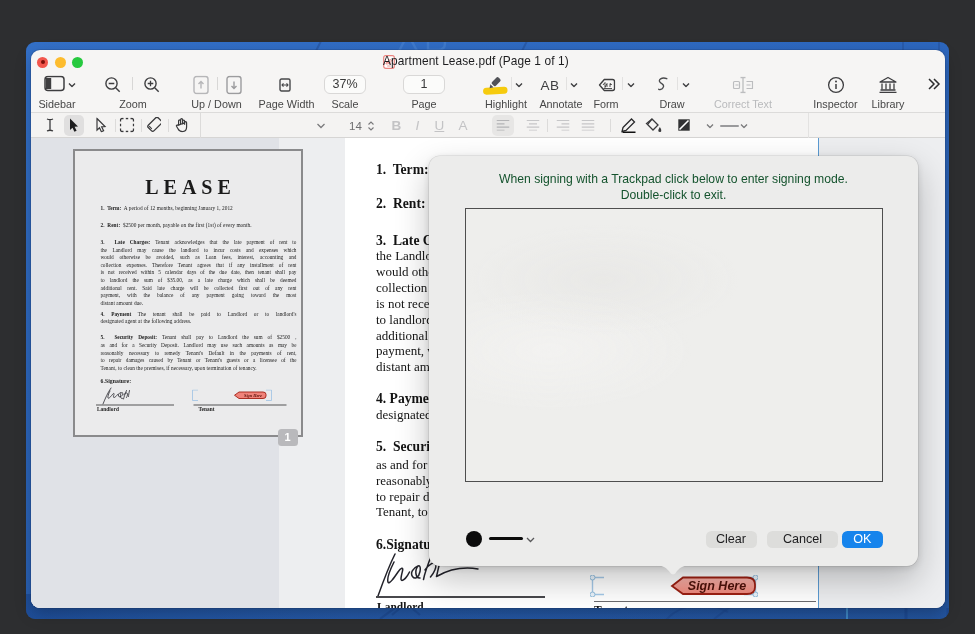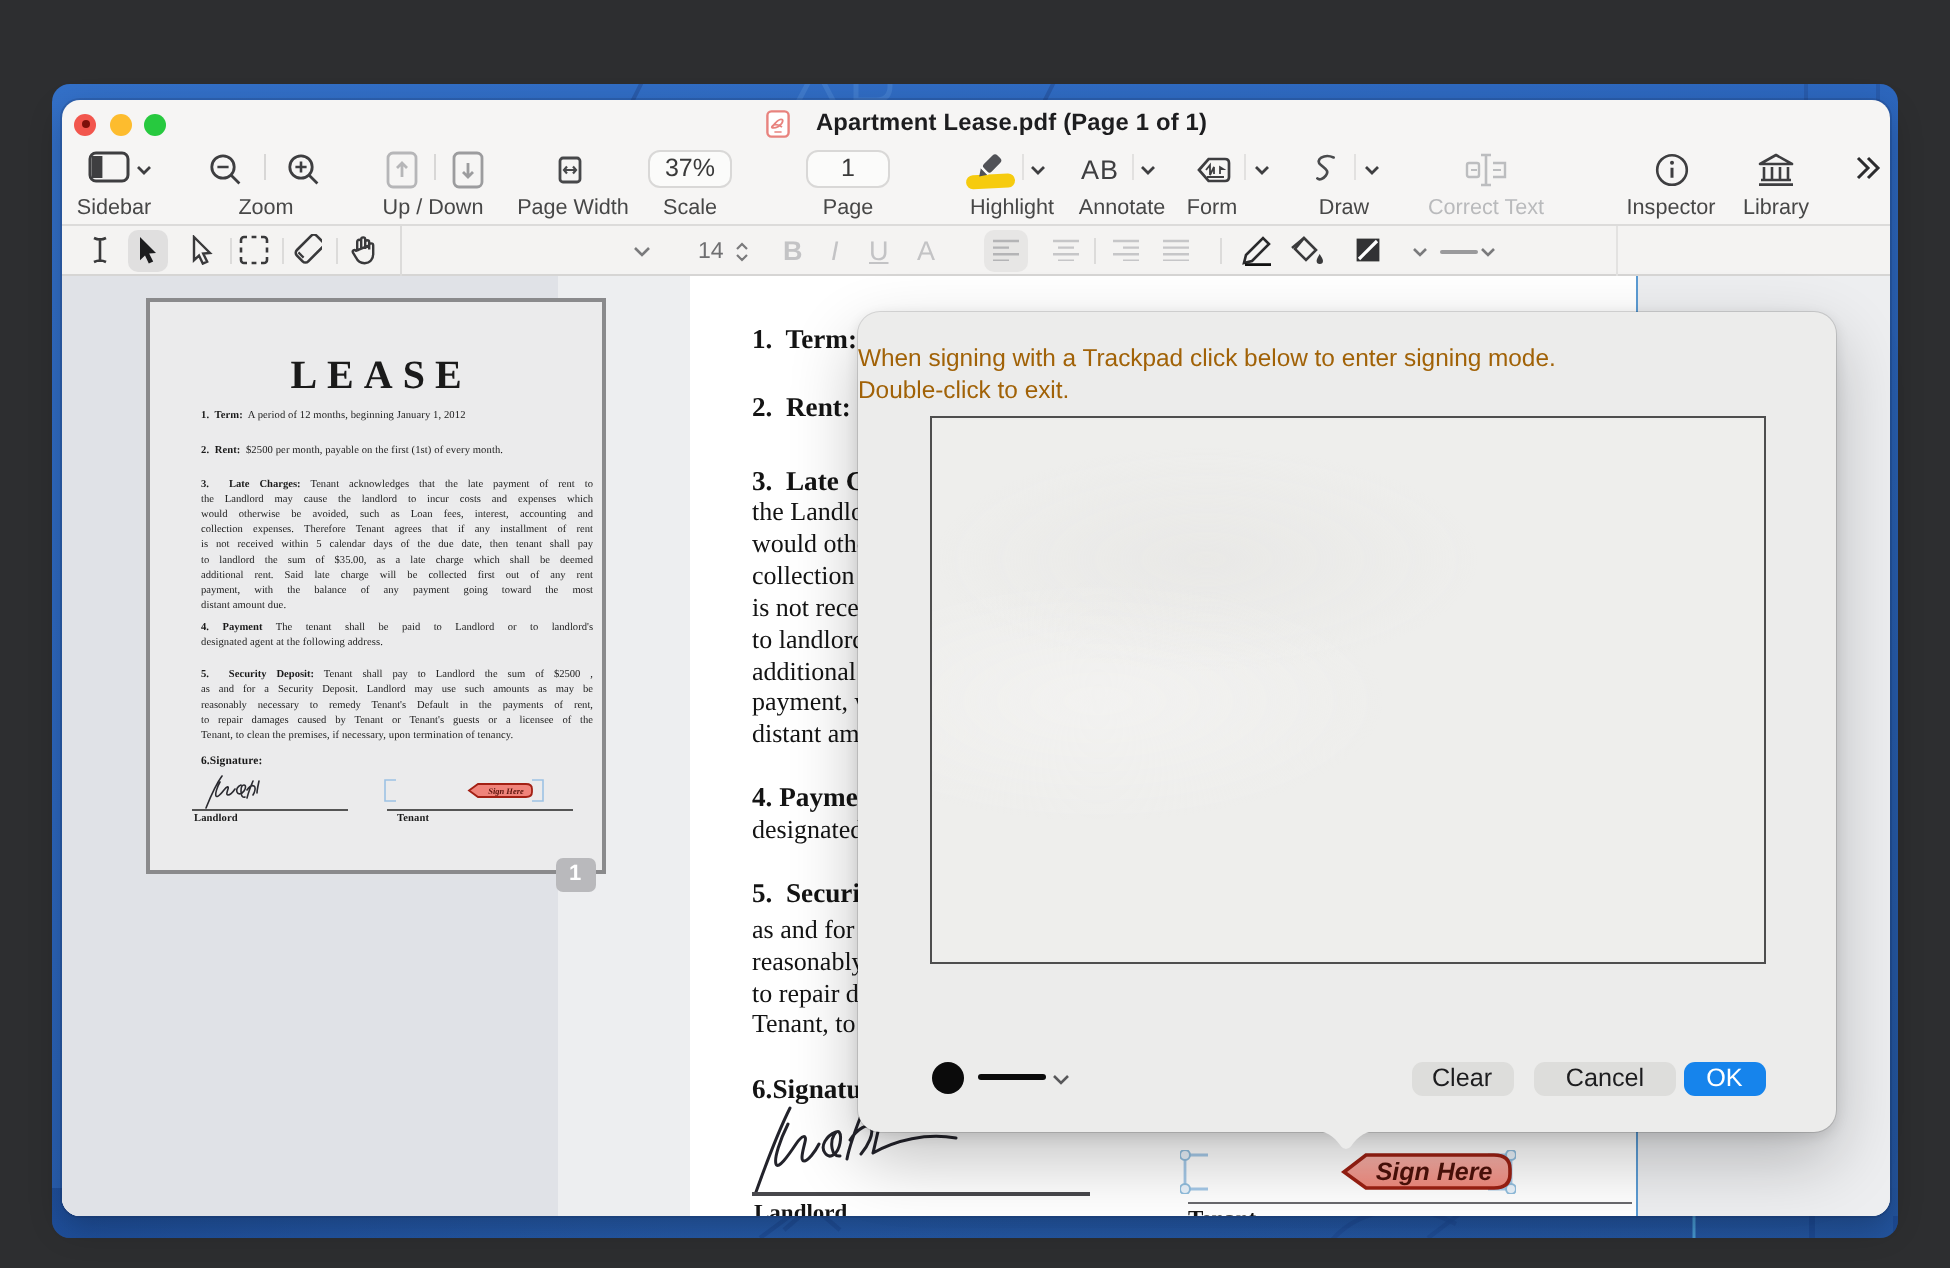--- a/index.html
+++ b/index.html
@@ -3,37 +3,37 @@
 <meta charset="utf-8">
 <style>
 *{margin:0;padding:0;box-sizing:border-box}
 html,body{width:975px;height:634px;overflow:hidden}
 body{font-family:"Liberation Sans",sans-serif;background:#2d2e30}
 .abs{position:absolute}
 #stage{position:relative;width:975px;height:634px;background:#2d2e30;overflow:hidden}
 #screen{position:absolute;left:26px;top:42px;width:923px;height:577px;border-radius:9px;overflow:hidden;background:linear-gradient(160deg,#3370c8 0%,#2c66bd 40%,#24559f 100%)}
 #window{position:absolute;left:31px;top:50px;width:914px;height:558px;border-radius:9px;overflow:hidden;background:#f6f5f4;box-shadow:0 0 0 1px rgba(20,40,80,.18),0 6px 16px rgba(0,0,0,.25)}
 .tl{position:absolute;top:6.5px;width:11px;height:11px;border-radius:50%}
-#titletext{position:absolute;top:4px;left:377px;font-size:11.9px;font-weight:bold;color:#1d1d1f;letter-spacing:.1px}
+#titletext{position:absolute;top:4px;left:352px;font-size:11.9px;font-weight:normal;color:#1d1d1f;letter-spacing:.1px}
 .lbl{position:absolute;top:25.5px;transform:translateX(-50%);font-size:10.8px;color:#474747;white-space:nowrap}
 .icn{position:absolute;transform:translate(-50%,-50%)}
 .chev{position:absolute;transform:translate(-50%,-50%)}
 .tbox{position:absolute;top:3px;height:19px;border:1px solid #d9d8d7;border-radius:6px;background:#fbfbfa;color:#3a3a3a;font-size:12.5px;text-align:center;line-height:17px}
 #toolbar{position:absolute;left:0;top:22px;width:914px;height:40px}
 #formatbar{position:absolute;left:0;top:62px;width:914px;height:26px;background:#f4f3f2;border-top:1px solid #dcdbda;border-bottom:1px solid #d6d5d4}
 .fdiv{position:absolute;top:6px;width:1px;height:13px;background:#dcdbda}
 #content{position:absolute;left:0;top:88px;width:914px;height:470px;background:#edeef0}
 #sidebar{position:absolute;left:0;top:0;width:248px;height:470px;background:#e0e2e7}
 #thumb{position:absolute;left:42px;top:11px;width:230px;height:288px;background:#ebebec;border:2px solid #8a8a8c;overflow:hidden}
 #pagebadge{position:absolute;left:246.5px;top:291px;width:20px;height:16.5px;background:#b9b9bc;border-radius:3.5px;color:#fff;font-size:11px;font-weight:bold;text-align:center;line-height:16.5px}
 #page{position:absolute;left:313.5px;top:0;width:474px;height:470px;background:#fff;border-right:1.5px solid #5b9bd3;overflow:hidden}
 .dline{position:absolute;white-space:nowrap;font-family:"Liberation Serif",serif;font-size:13px;color:#141414;left:31.5px}
 .dbold{font-weight:bold;font-size:13.6px}
 #dialog{position:absolute;left:429px;top:156px;width:489px;height:410px;border-radius:11px;background:#ececeb;box-shadow:0 14px 34px rgba(0,0,0,.24),0 2px 7px rgba(0,0,0,.12),0 0 0 .5px rgba(0,0,0,.12)}
-.dtxt{position:absolute;width:100%;font-size:12.2px;color:#a16207}
+.dtxt{position:absolute;width:100%;text-align:center;font-size:12.2px;color:#14532d}
 #trackpad{position:absolute;left:36px;top:51.5px;width:417.5px;height:274.5px;border:1px solid #4e4e4e;background:radial-gradient(170px 70px at 33% 26%,rgba(224,223,221,.35) 0%,rgba(224,223,221,0) 80%),radial-gradient(190px 80px at 20% 52%,rgba(247,246,245,.5) 0%,rgba(247,246,245,0) 75%),#eeeeec}
 .mbtn{position:absolute;height:17.5px;border-radius:5.5px;font-size:12.6px;text-align:center;color:#1d1d1f}
 #thumbscale{position:absolute;left:0;top:0;width:452px;height:576px;transform:scale(.5);transform-origin:0 0;font-family:"Liberation Serif",serif;color:#1a1a1a}
 .t{position:absolute;left:51px;font-size:10.6px;white-space:nowrap}
 .t.j{width:392px;text-align:justify;text-align-last:justify;white-space:normal;height:12px;overflow:hidden}
 .t.l{letter-spacing:.1px}
 </style>
 </head>
 <body>
 <div id="stage">

